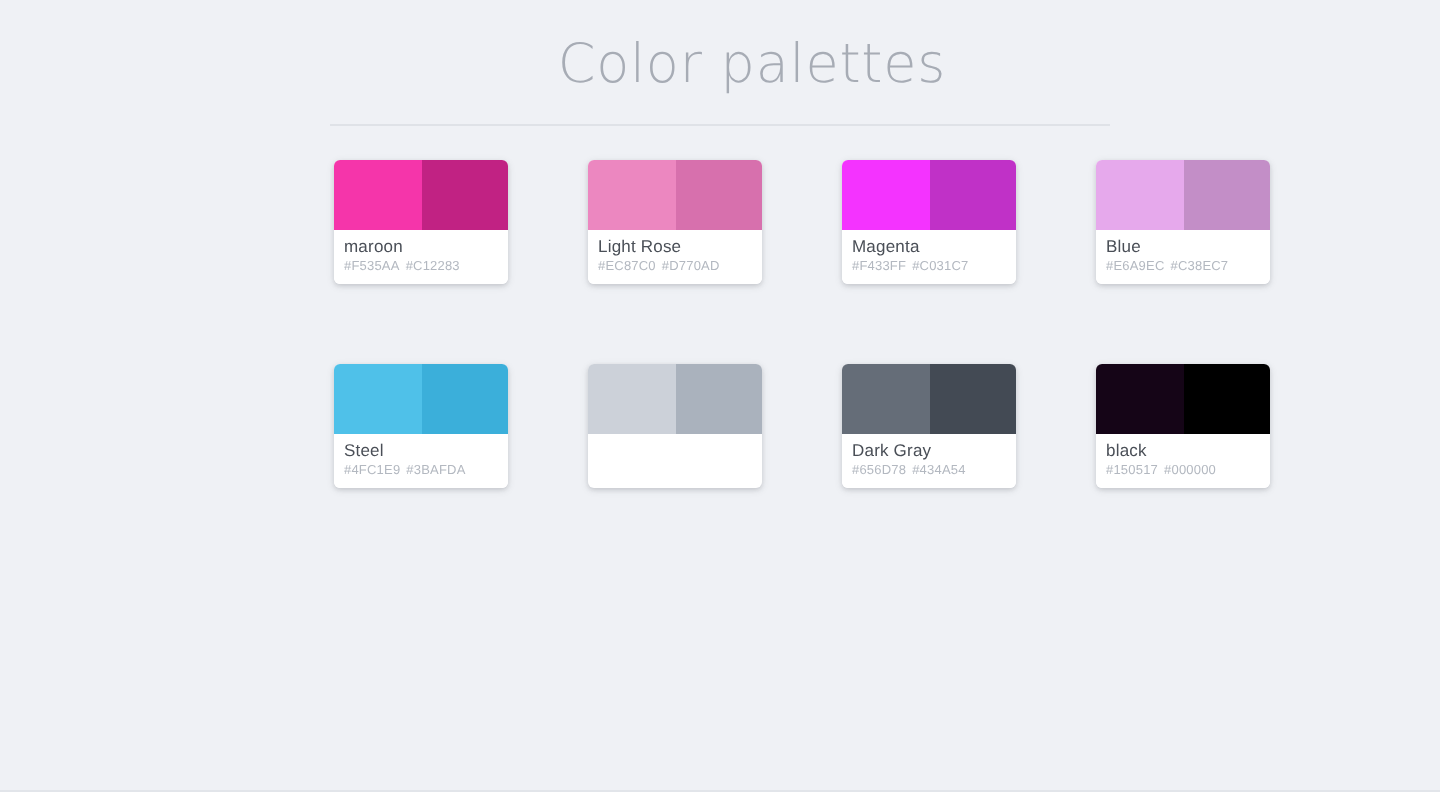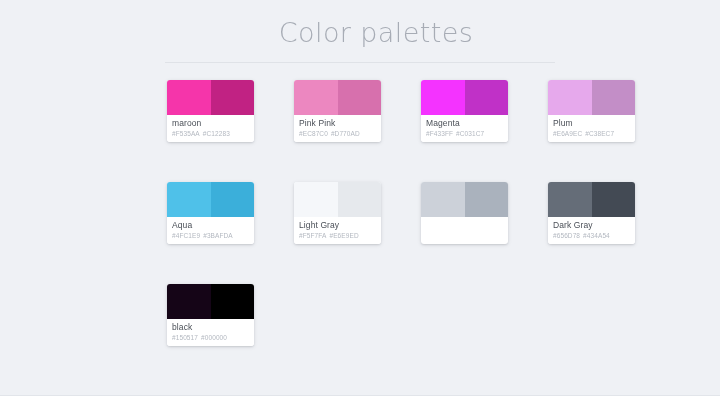--- a/index.html
+++ b/index.html
@@ -118,62 +118,52 @@
           <div class="card-name">maroon</div>
           <div class="card-hexes"><span>#F535AA</span><span class="hex-sep"></span><span>#C12283</span></div>
         </div>
       </div>
       <div class="palette-card">
         <div class="swatch-pair">
           <div class="swatch" style="background: rgb(236, 135, 192);"></div>
           <div class="swatch" style="background: rgb(215, 112, 173);"></div>
         </div>
         <div class="card-info">
-          <div class="card-name">Pink Pink</div>
+          <div class="card-name">Light Rose</div>
           <div class="card-hexes"><span>#EC87C0</span><span class="hex-sep"></span><span>#D770AD</span></div>
         </div>
       </div>
       <div class="palette-card">
         <div class="swatch-pair">
           <div class="swatch" style="background: rgb(244, 51, 255);"></div>
           <div class="swatch" style="background: rgb(192, 49, 199);"></div>
         </div>
         <div class="card-info">
           <div class="card-name">Magenta</div>
           <div class="card-hexes"><span>#F433FF</span><span class="hex-sep"></span><span>#C031C7</span></div>
         </div>
       </div>
       <div class="palette-card">
         <div class="swatch-pair">
           <div class="swatch" style="background: rgb(230, 169, 236);"></div>
           <div class="swatch" style="background: rgb(195, 142, 199);"></div>
         </div>
         <div class="card-info">
-          <div class="card-name">Plum</div>
+          <div class="card-name">Blue</div>
           <div class="card-hexes"><span>#E6A9EC</span><span class="hex-sep"></span><span>#C38EC7</span></div>
         </div>
       </div>
       <div class="palette-card">
         <div class="swatch-pair">
           <div class="swatch" style="background: rgb(79, 193, 233);"></div>
           <div class="swatch" style="background: rgb(59, 175, 218);"></div>
         </div>
         <div class="card-info">
-          <div class="card-name">Aqua</div>
+          <div class="card-name">Steel</div>
           <div class="card-hexes"><span>#4FC1E9</span><span class="hex-sep"></span><span>#3BAFDA</span></div>
-        </div>
-      </div>
-      <div class="palette-card">
-        <div class="swatch-pair">
-          <div class="swatch" style="background: rgb(245, 247, 250);"></div>
-          <div class="swatch" style="background: rgb(230, 233, 237);"></div>
-        </div>
-        <div class="card-info">
-          <div class="card-name">Light Gray</div>
-          <div class="card-hexes"><span>#F5F7FA</span><span class="hex-sep"></span><span>#E6E9ED</span></div>
         </div>
       </div>
       <div class="palette-card">
         <div class="swatch-pair">
           <div class="swatch" style="background: rgb(204, 209, 217);"></div>
           <div class="swatch" style="background: rgb(170, 178, 189);"></div>
         </div>
       </div>
       <div class="palette-card">
         <div class="swatch-pair">

